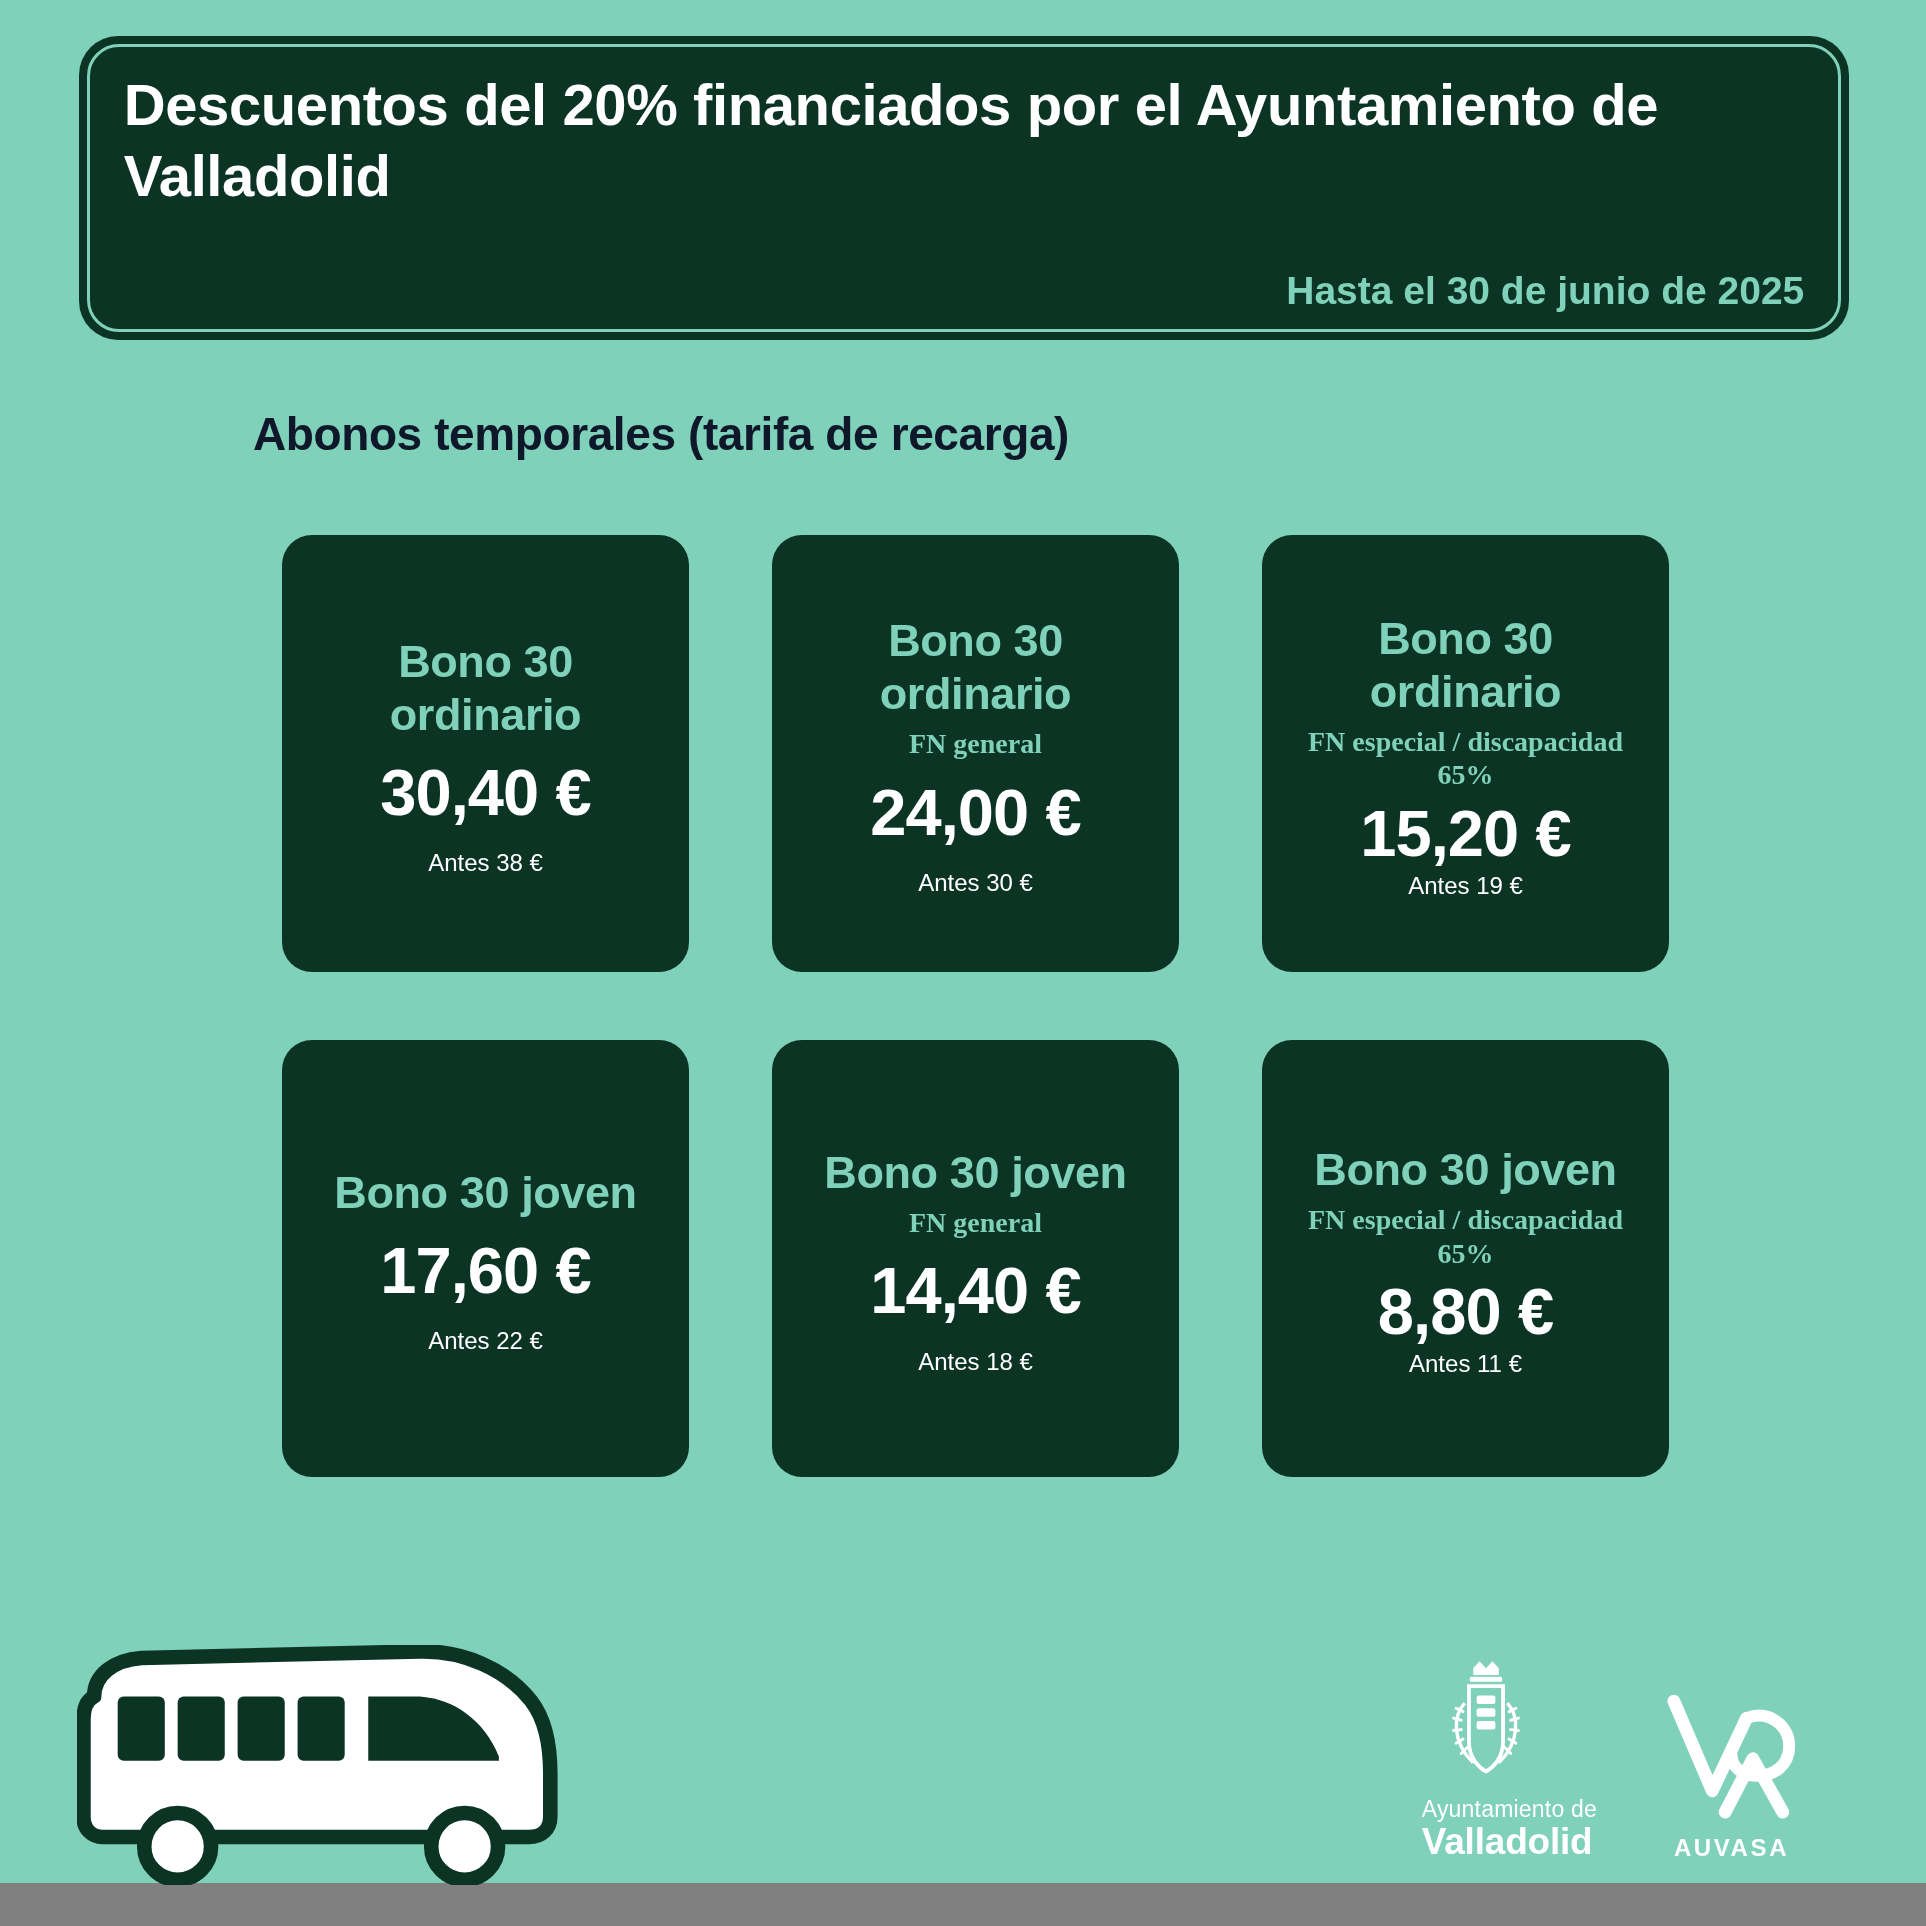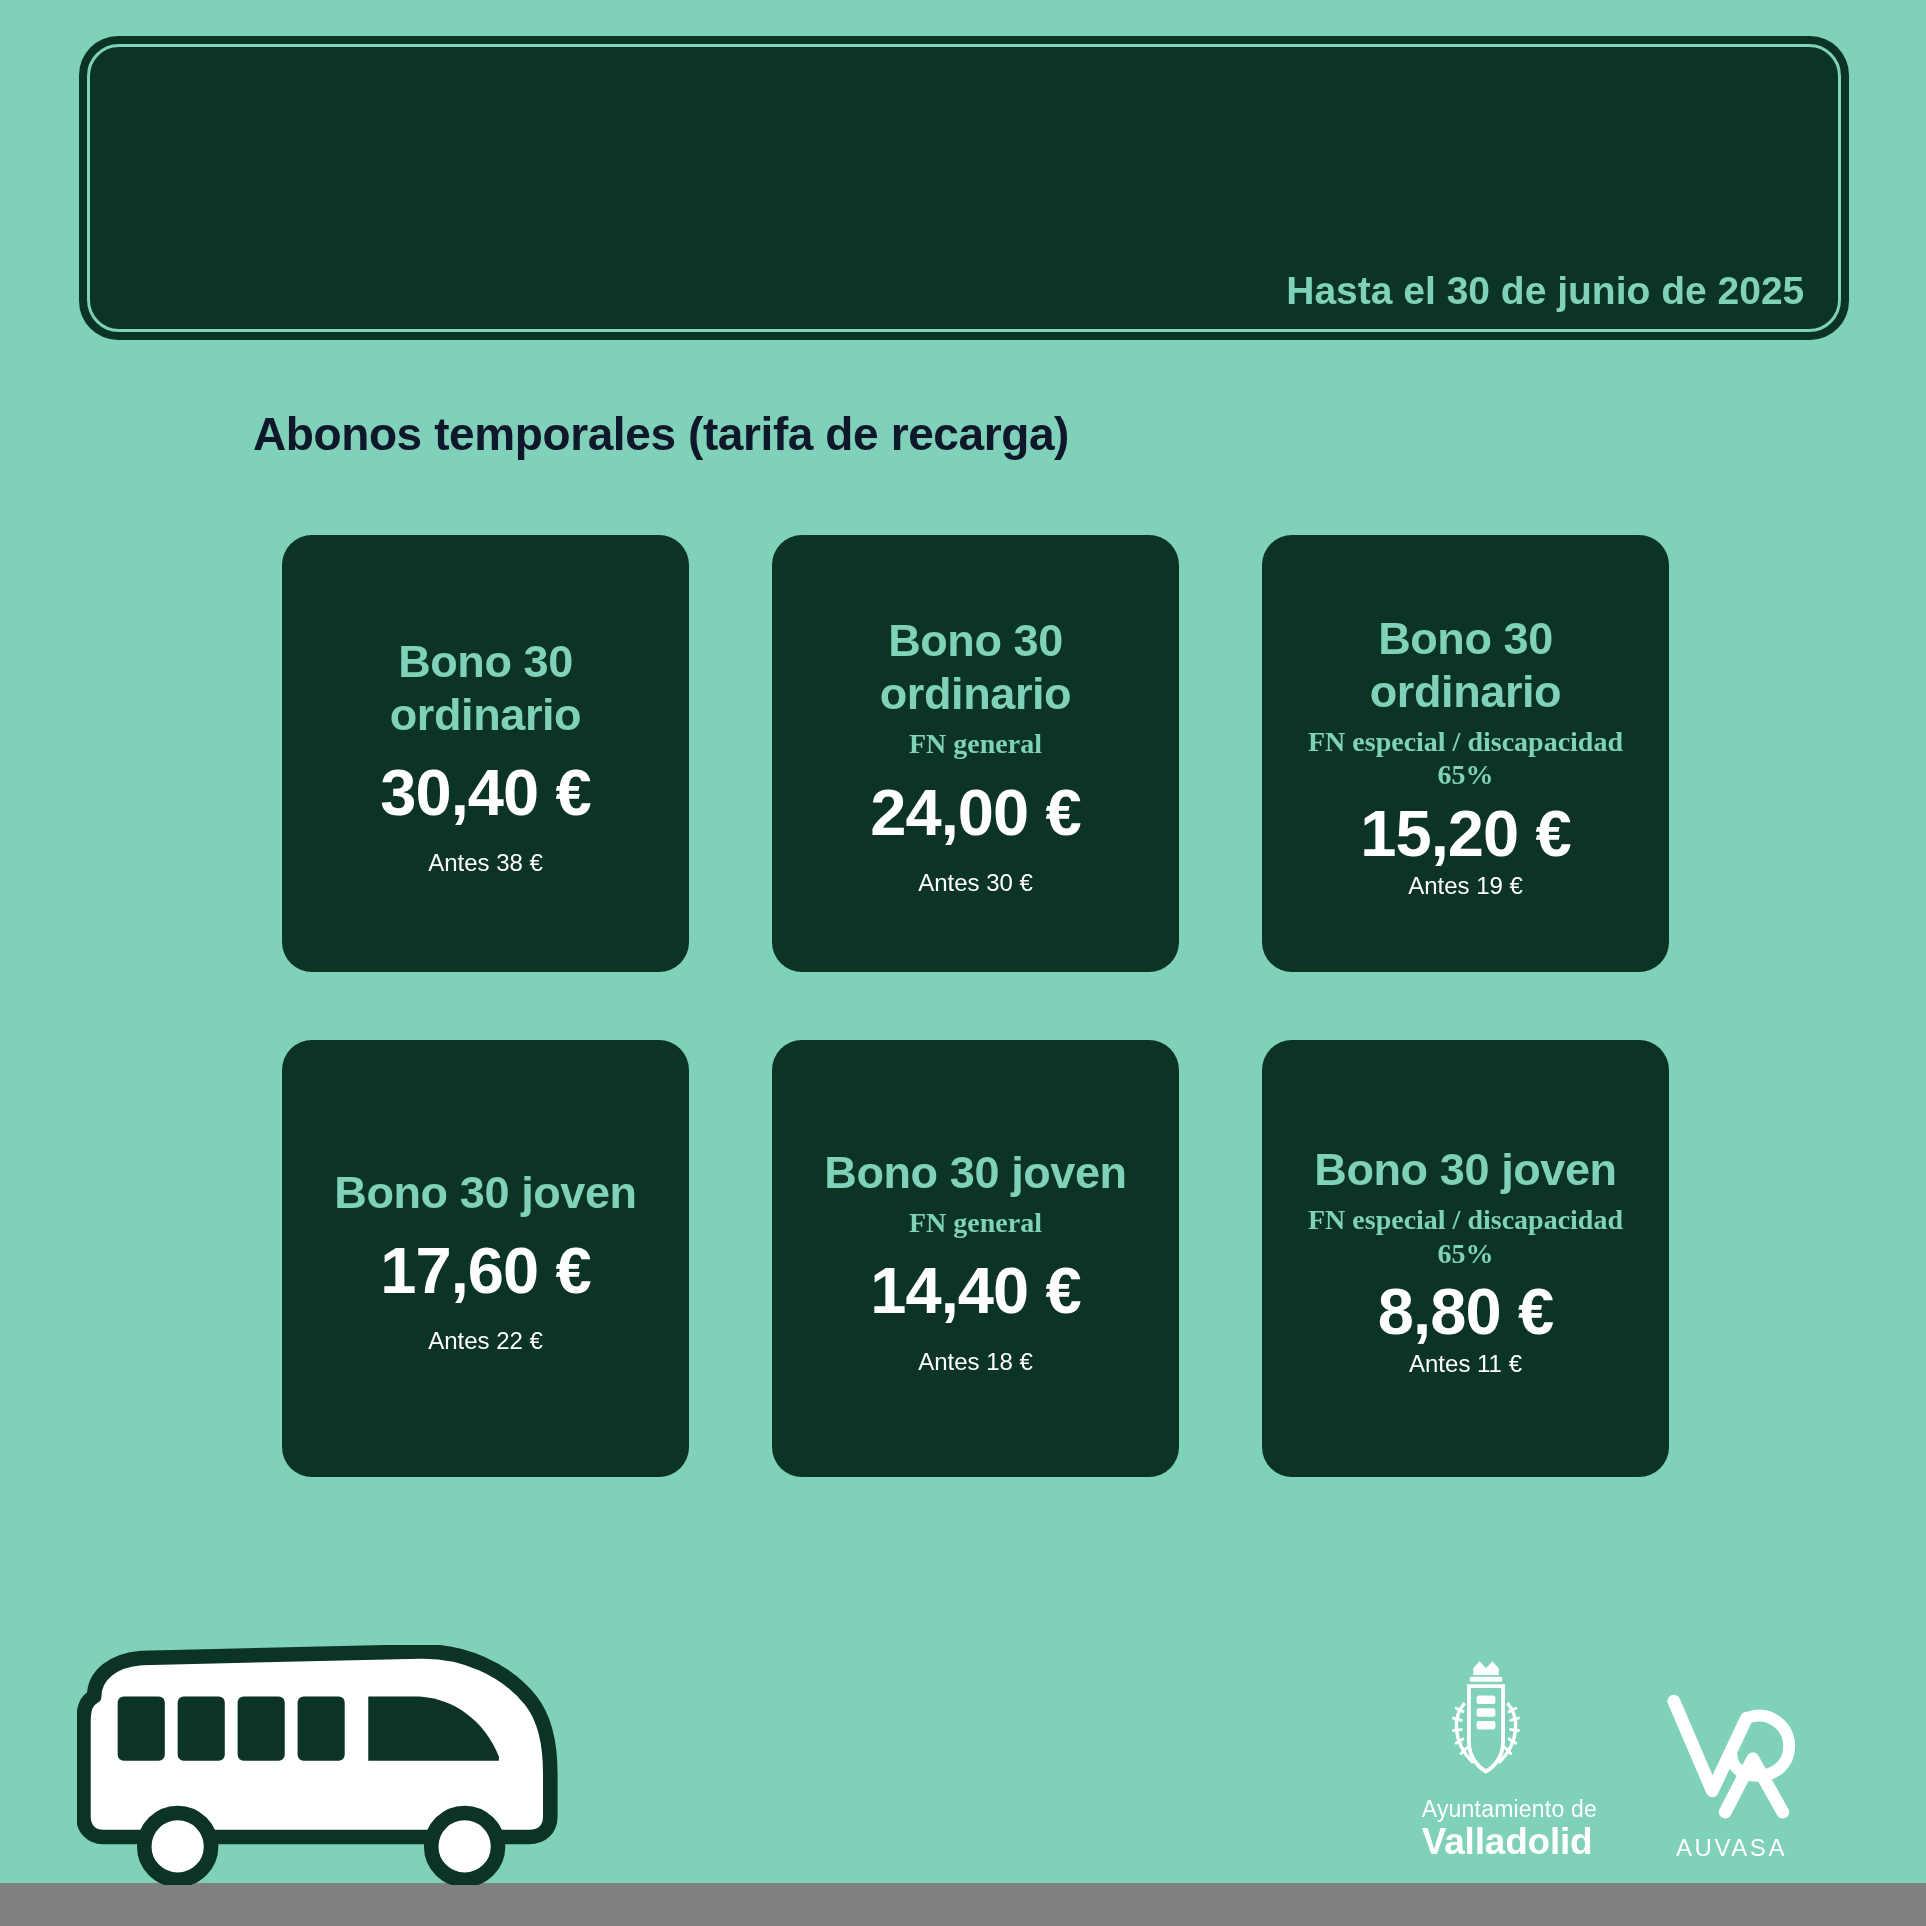--- a/index.html
+++ b/index.html
@@ -173,30 +173,31 @@
     flex-direction: column;
     align-items: center;
     color: #ffffff;
   }
   .auvasa-mark {
     width: 141px;
     height: 141px;
   }
   .logo-auvasa-text {
     font-size: 24px;
-    font-weight: normal;
+    font-weight: bold;
     letter-spacing: 2.6px;
     margin-top: 9px;
   }
 </style>
 </head>
 <body>
 
 <div class="header-banner">
   <div class="header-inner">
+    <h1 class="header-title">Descuentos del 20% financiados por el Ayuntamiento de Valladolid</h1>
     <div class="header-sub">Hasta el 30 de junio de 2025</div>
   </div>
 </div>
 
 <div class="section-title">Abonos temporales (tarifa de recarga)</div>
 
 <div class="grid">
 
   <div class="card">
     <div class="card-title">Bono 30 ordinario</div>

